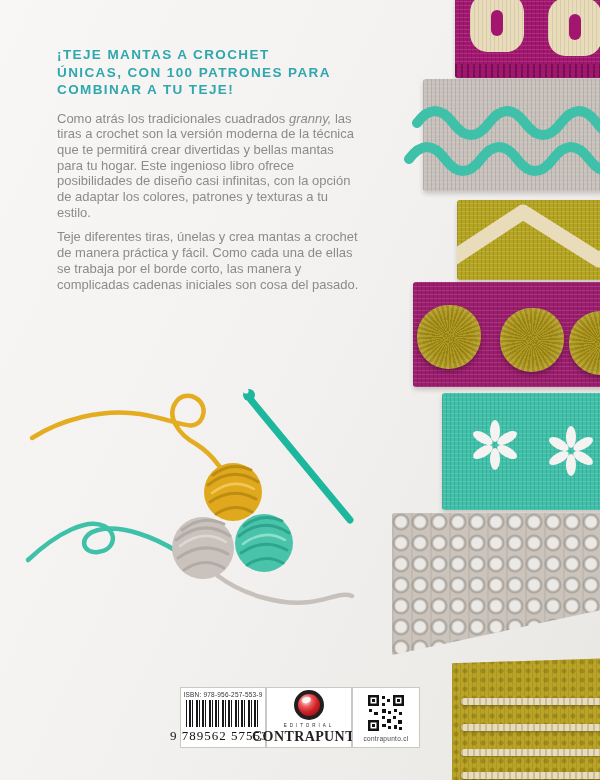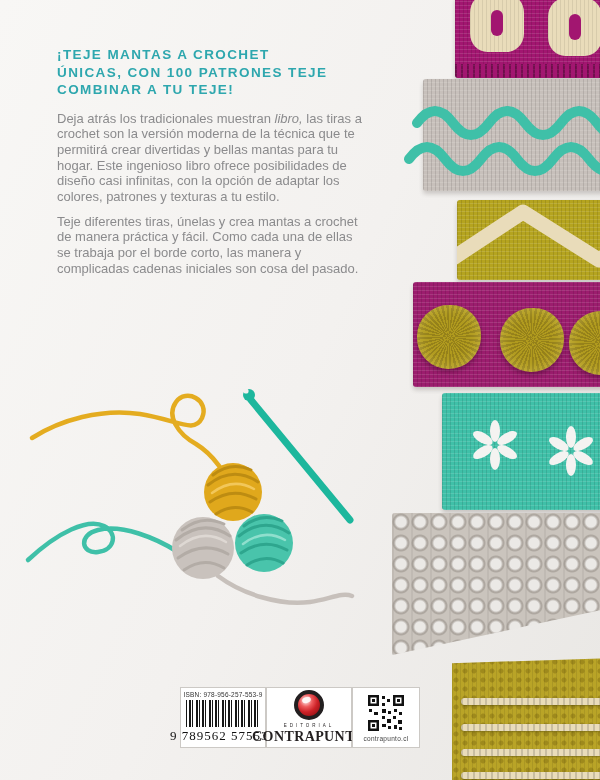--- a/index.html
+++ b/index.html
@@ -98,24 +98,24 @@
   .qr-caption{font-size:6.5px;color:#444;letter-spacing:.3px;white-space:nowrap}
 </style>
 </head>
 <body>
 
 <div class="cover">
 
   <div class="intro">
     <h1 class="headline">
       <span>¡TEJE MANTAS A CROCHET</span>
-      <span>ÚNICAS, CON 100 PATRONES TEJE</span>
+      <span>ÚNICAS, CON 100 PATRONES PARA</span>
       <span>COMBINAR A TU TEJE!</span>
     </h1>
-    <p><span>Deja atrás los tradicionales muestran </span><em>libro,</em><span> las tiras a crochet son la versión moderna de la técnica que te permitirá crear divertidas y bellas mantas para tu hogar. Este ingenioso libro ofrece posibilidades de diseño casi infinitas, con la opción de adaptar los colores, patrones y texturas a tu estilo.</span></p>
+    <p><span>Como atrás los tradicionales cuadrados </span><em>granny,</em><span> las tiras a crochet son la versión moderna de la técnica que te permitirá crear divertidas y bellas mantas para tu hogar. Este ingenioso libro ofrece posibilidades de diseño casi infinitas, con la opción de adaptar los colores, patrones y texturas a tu estilo.</span></p>
     <p>Teje diferentes tiras, únelas y crea mantas a crochet de manera práctica y fácil. Como cada una de ellas se trabaja por el borde corto, las manera y complicadas cadenas iniciales son cosa del pasado.</p>
   </div>
 
   <div class="strip knit strip-flowers">
     <div class="flower f1"></div>
     <div class="flower f2"></div>
 
     <div class="rib"></div>
   </div>
 

